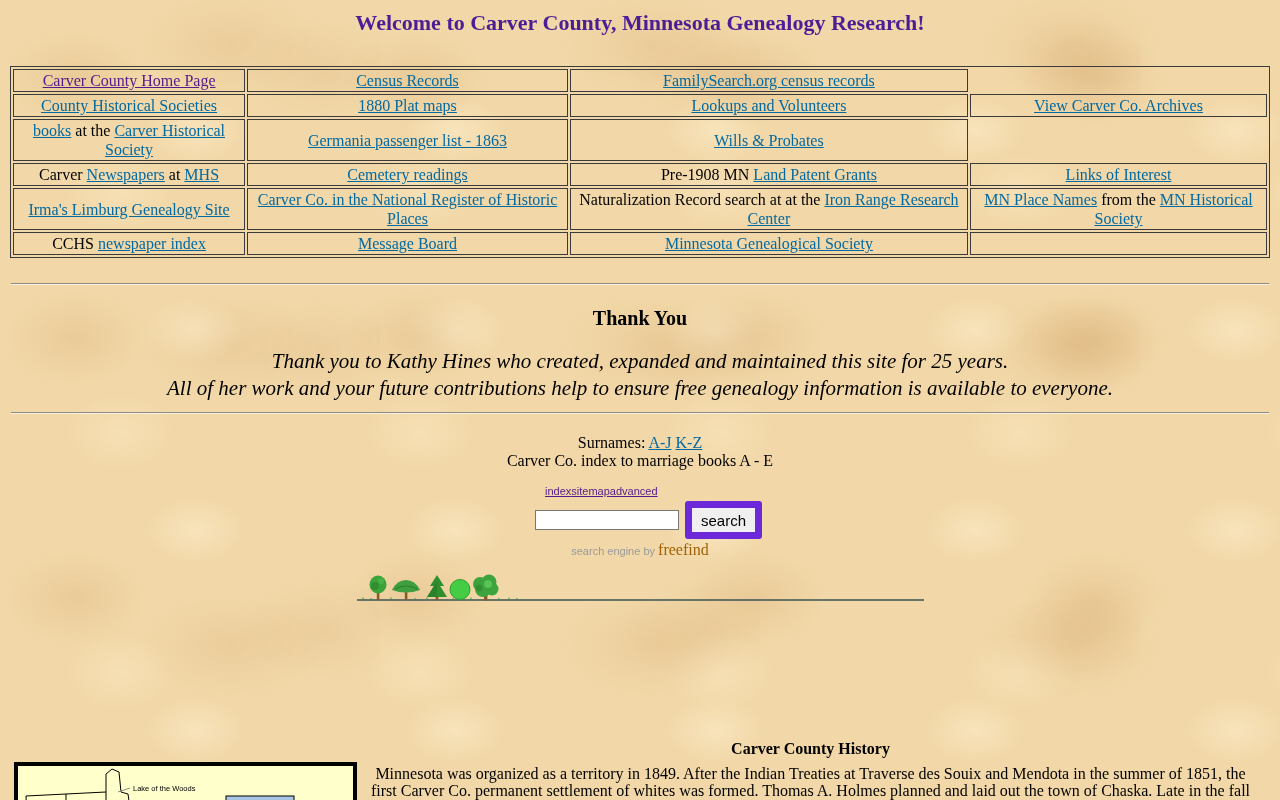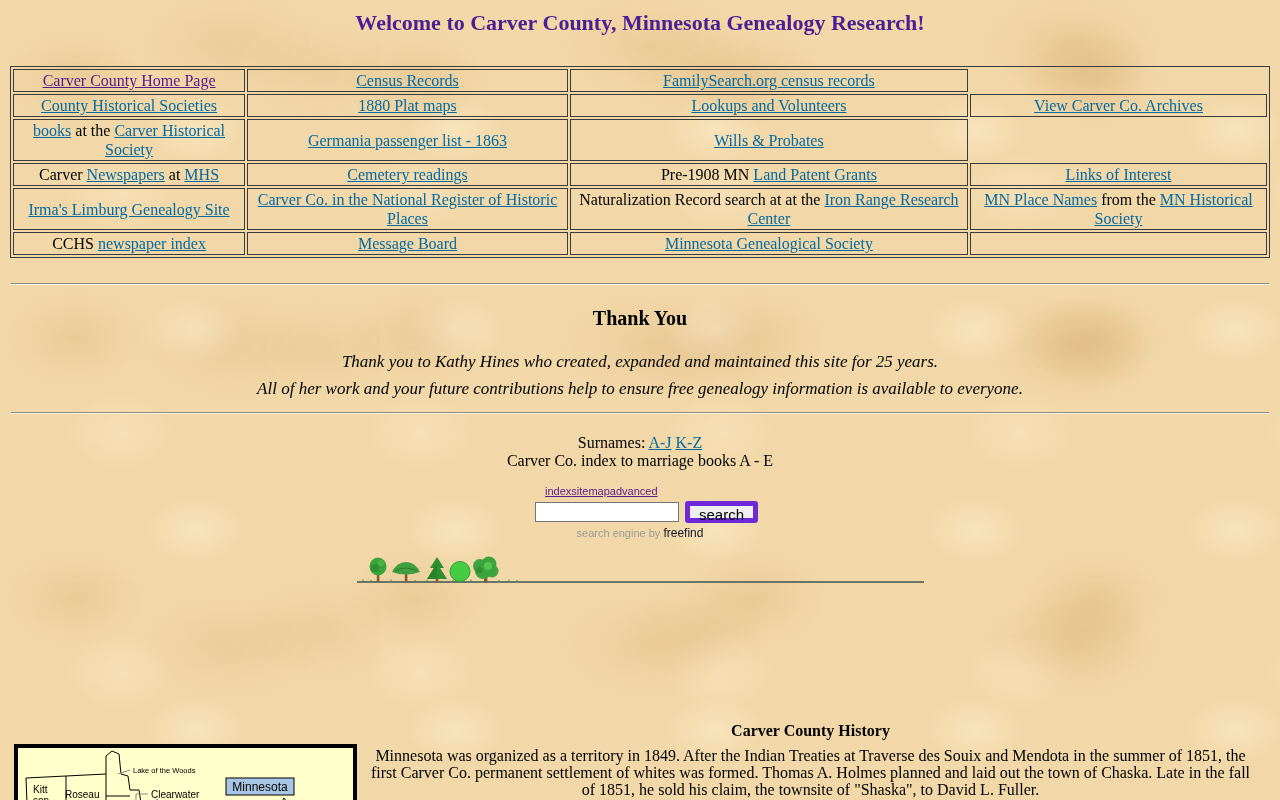--- a/index.html
+++ b/index.html
@@ -18,31 +18,31 @@
   .page{padding:8px 10px 0 10px;}
   a{color:#0369a1;text-decoration:underline;cursor:pointer;}
   a.visited{color:#551a8b;}
   .title{margin:2px 0 0 0;text-align:center;color:#4c1d95;font-size:22px;line-height:26px;font-weight:bold;}
   table.nav{width:100%;margin-top:30px;border-collapse:separate;border-spacing:2px;border:1px solid #3b3b3b;}
   table.nav td{border:1px solid #3b3b3b;text-align:center;font-size:16px;line-height:19px;padding:1px 3px;}
   table.nav td.absent{border:none;}
   .rule{margin:25px 1px 0 1px;height:0;border:none;border-top:1px solid #8a8a8a;border-bottom:1px solid #fbf2dc;}
   .rule2{margin-top:10px;}
   .thanks-heading{margin:24px 0 0 0;text-align:center;font-size:20px;font-weight:bold;line-height:18px;}
-  .thanks-text{margin:21px 0 0 0;text-align:center;font-style:italic;font-size:17px;line-height:27px;}
+  .thanks-text{margin:21px 0 0 0;text-align:center;font-style:italic;font-size:21px;line-height:27px;}
   .marriage{margin:20px 0 0 0;text-align:center;font-size:16px;line-height:18px;}
   .search-widget{margin:15px auto 0 auto;width:210px;font-family:"Liberation Sans",sans-serif;}
   .sw-links{display:flex;padding:0 6px 0 10px;font-size:11px;line-height:13px;}
   .sw-links a{color:#551a8b;}
   .sw-row{display:flex;align-items:center;margin-top:3px;}
   .sw-input{width:136px;height:16px;border:1px solid #767676;background:#fff;font-size:13px;padding:1px 3px;}
-  .sw-btn{margin-left:6px;height:22px;padding:0 9px;font-size:15px;font-family:"Liberation Sans",sans-serif;
-          background:#efefef;border:5px solid #6d28d9;border-radius:3px;color:#000;}
+  .sw-btn{margin-left:6px;height:38px;padding:0 9px;font-size:15px;font-family:"Liberation Sans",sans-serif;
+          background:#efefef;border:7px solid #6d28d9;border-radius:3px;color:#000;}
   .sw-credit{margin-top:4px;text-align:center;font-size:11px;color:#9a9a9a;line-height:13px;}
-  .sw-credit .brand{font-size:12px;color:#0f172a;}
+  .sw-credit .brand{font-size:16px;color:#a16207;font-family:Liberation Serif, serif;}
   .trees{width:567px;margin:16px auto 0 auto;height:28px;}
   .mapbox{float:left;margin:22px 8px 0 4px;border:4px solid #000;width:335px;height:232px;background:#ffffcc;}
   .map-svg text{font-family:"Liberation Sans",sans-serif;fill:#000;}
   .history-heading{margin:138px 14px 0 0;text-align:center;font-weight:bold;font-size:16px;line-height:17px;}
   .history-text{margin:8px 14px 14px 0;text-align:center;font-size:16px;line-height:17px;}
 </style>
 </head>
 <body>
 
 <div class="page">

